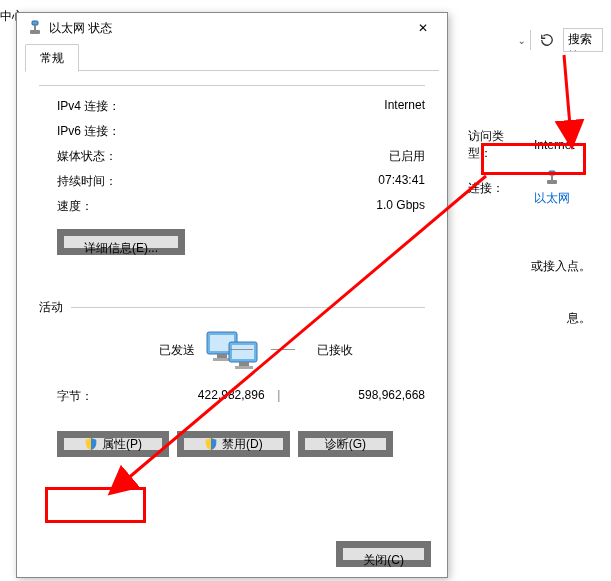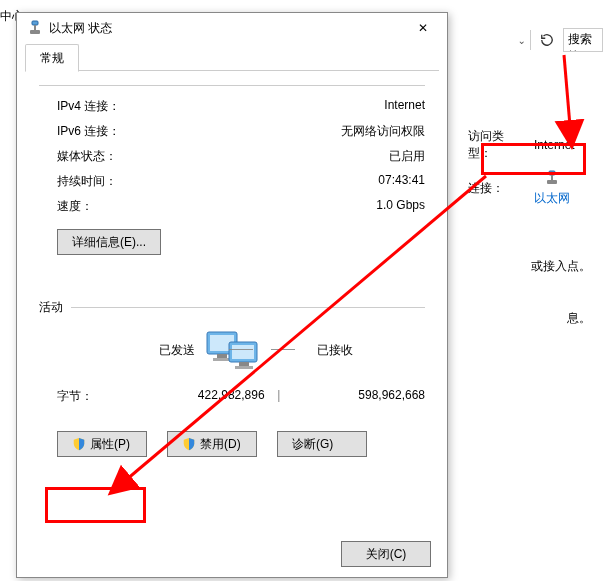--- a/index.html
+++ b/index.html
@@ -17,38 +17,38 @@
 
 .content { padding: 14px 22px 8px 22px; }
 .section-title { margin: 6px 0 8px 0; }
 .section-divider { border: none; border-top: 1px solid #ccc; margin-bottom: 8px; }
 
 .row { display: flex; justify-content: space-between; padding: 4px 0 4px 18px; }
 .row .label {}
 .row .value { text-align: right; }
 
 .details-btn-wrap { padding: 10px 0 16px 18px; }
-button.winbtn { background: #e1e1e1; border: 1px solid #737373; padding: 4px 14px; min-width: 90px; height: 26px; cursor: pointer; }
+button.winbtn { background: #e1e1e1; border: 7px solid #737373; padding: 4px 20px; min-width: 90px; height: 26px; cursor: pointer; }
 
 .activity { margin-top: 28px; }
 .activity-header { display: flex; align-items: center; }
 .activity-header .atitle { margin-right: 8px; }
 .activity-header hr { flex: 1; border: none; border-top: 1px solid #ccc; }
 
 .activity-visual { display: flex; align-items: center; justify-content: center; gap: 6px; margin: 14px 0 10px 0; position: relative; }
 .activity-visual .sent-lbl { position: absolute; left: 120px; top: 12px; }
 .activity-visual .recv-lbl { position: absolute; right: 72px; top: 12px; }
 .monitors { display: flex; gap: 2px; align-items: flex-end; }
 
 .bytes-row { display: flex; padding: 4px 0 4px 18px; }
 .bytes-row .blabel { width: 80px; }
 .bytes-row .bval { width: 140px; text-align: right; }
 .bytes-row .bsep { width: 30px; text-align: center; color: #888; }
 
-.action-row { display: flex; gap: 20px; padding: 22px 0 0 18px; }
+.action-row { display: flex; gap: 8px; padding: 22px 0 0 18px; }
 .action-row button { display: inline-flex; align-items: center; gap: 4px; }
 
 .footer { position: absolute; bottom: 10px; right: 16px; }
 
 
 .bg-right { position: absolute; right: 0; top: 0; width: 160px; height: 100%; }
 .toolstrip { position: absolute; top: 28px; right: 8px; display: flex; gap: 4px; align-items: center; }
 .refresh-btn { width: 24px; height: 24px; display: flex; align-items: center; justify-content: center; border: 1px solid transparent; }
 .searchbox { width: 40px; height: 24px; border: 1px solid #ccc; padding: 2px 4px; overflow: hidden; }
 .sep-v { border-left: 1px solid #ccc; height: 20px; }
@@ -126,21 +126,20 @@
 
   <div class="content">
     <hr class="section-divider">
 
     <div class="row">
       <span class="label">IPv4 连接：</span>
       <span class="value">Internet</span>
     </div>
     <div class="row">
       <span class="label">IPv6 连接：</span>
-      <span class="value">无网络访问权限</span>
     </div>
     <div class="row">
       <span class="label">媒体状态：</span>
       <span class="value">已启用</span>
     </div>
     <div class="row">
       <span class="label">持续时间：</span>
       <span class="value">07:43:41</span>
     </div>
     <div class="row">

